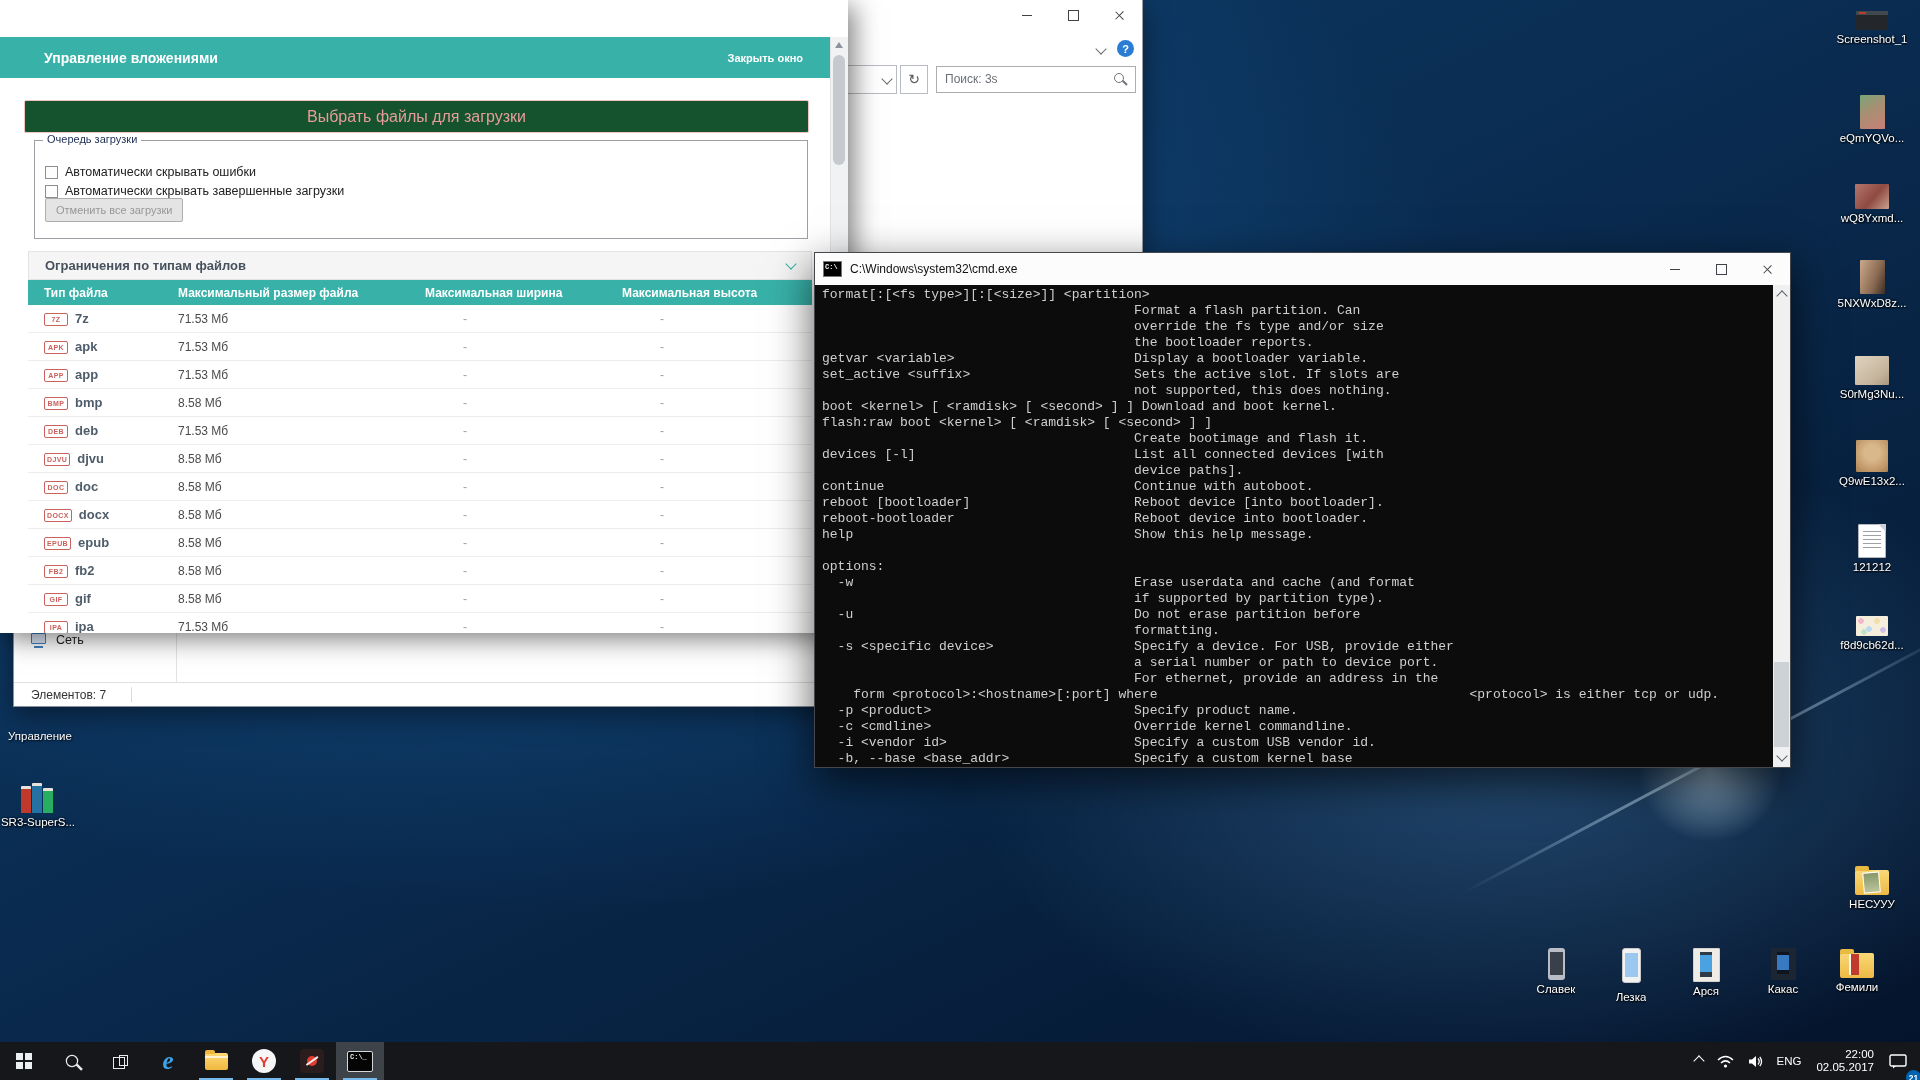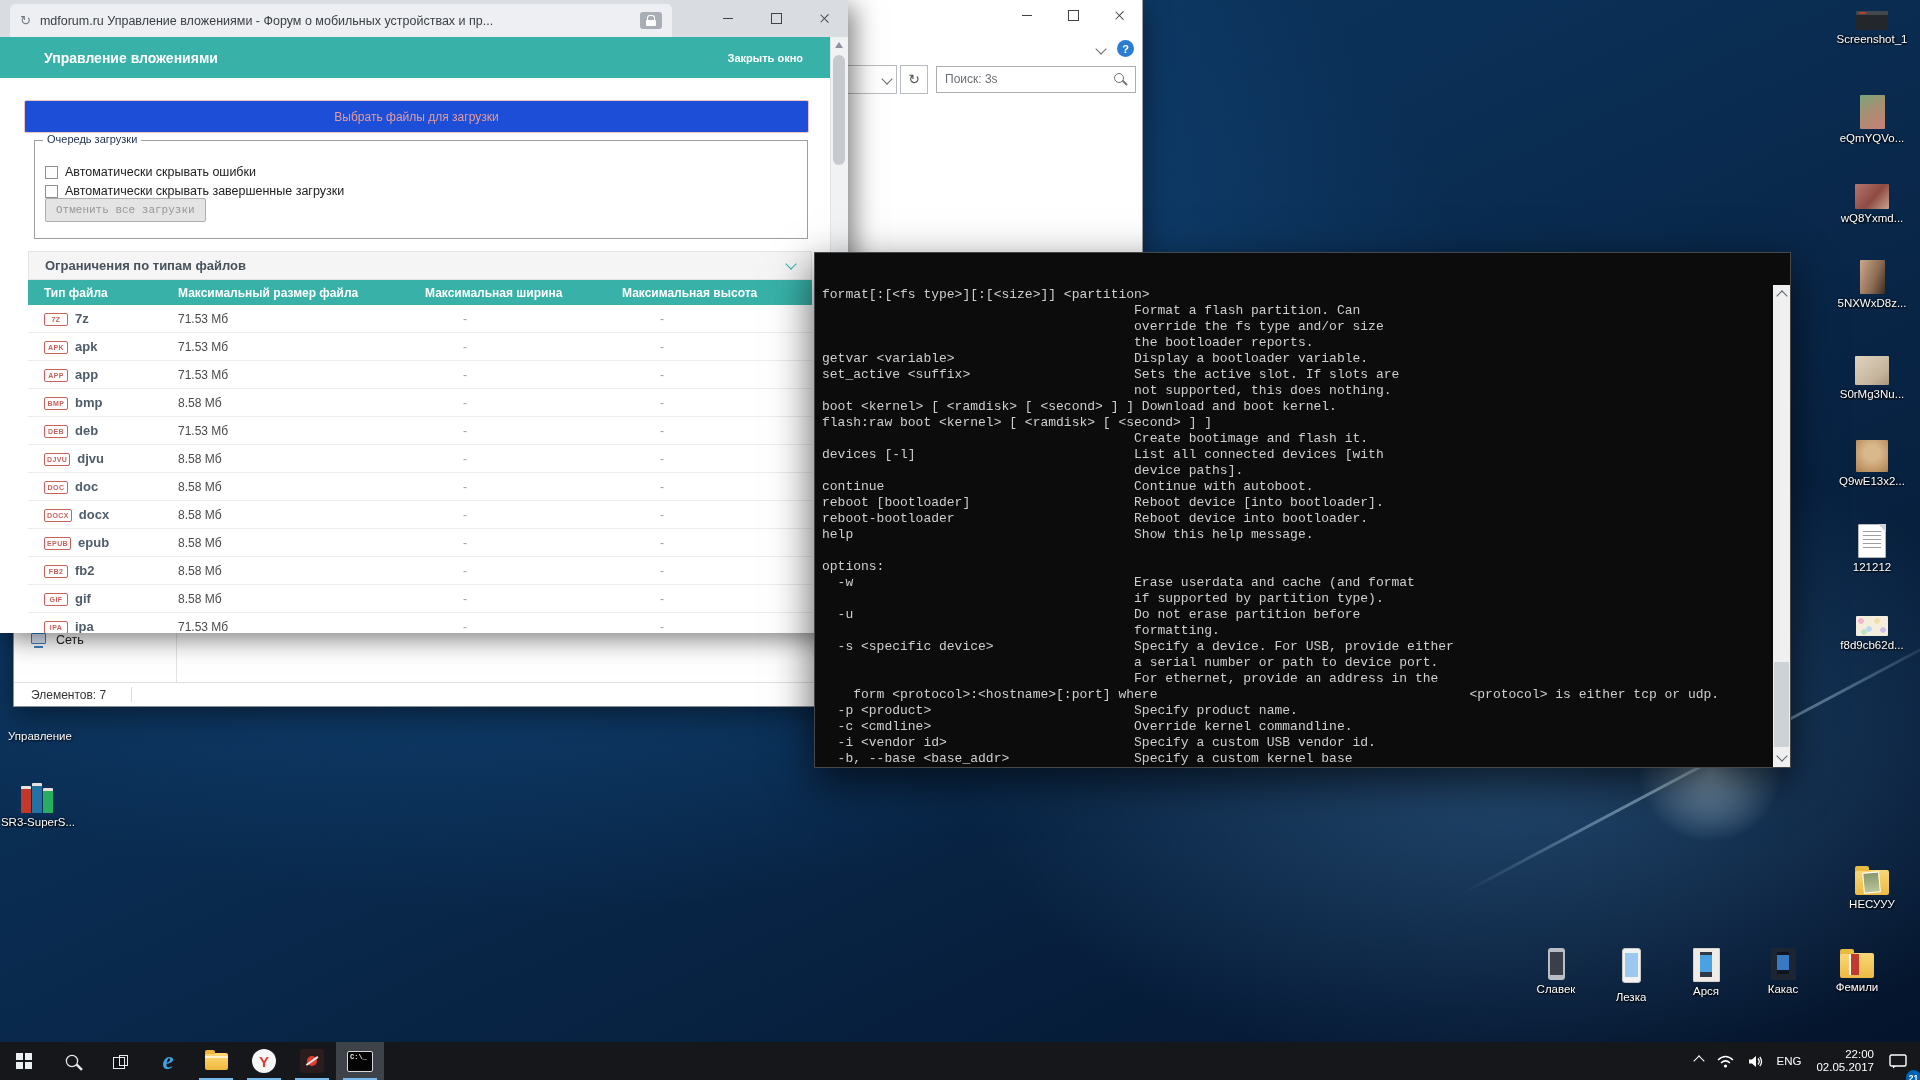--- a/index.html
+++ b/index.html
@@ -118,28 +118,28 @@
   .lockbadge::before{content:"";position:absolute;left:7px;top:3px;width:6px;height:4px;border:1.6px solid #fff;border-bottom:none;border-radius:3px 3px 0 0;}
   .lockbadge::after{content:"";position:absolute;left:6px;top:8px;width:10px;height:6px;background:#fff;border-radius:1px;}
   .b-ctrls{position:absolute;right:0;top:0;height:37px;display:flex;}
   .b-ctrls .wbtn{width:48px;height:37px;}
   .modal-head{position:absolute;left:0;top:37px;right:17px;height:41px;background:var(--teal,#38b1a8);
     display:flex;align-items:center;}
   .modal-head .mtitle{margin-left:44px;color:#fff;font-size:14px;font-weight:bold;}
   .modal-head .mclose{margin-left:auto;margin-right:28px;color:#fff;font-size:11px;font-weight:bold;cursor:pointer;}
   .bcontent{position:absolute;left:0;top:78px;right:17px;bottom:0;background:#fff;overflow:hidden;}
   .choose-btn{position:absolute;left:24px;right:22px;top:22px;height:31px;border:1px solid var(--pink-border,#f2c3c3);
-    border-radius:2px;background:#1d4ed8;color:var(--pink,#e89c9c);font-size:12px;display:flex;align-items:center;justify-content:center;}
+    border-radius:2px;background:#14532d;color:var(--pink,#e89c9c);font-size:16px;display:flex;align-items:center;justify-content:center;}
   .queue{position:absolute;left:34px;right:23px;top:62px;height:97px;border:1px solid #9c9fa3;}
   .queue .legend{position:absolute;top:-8px;left:8px;background:#fff;padding:0 4px;font-size:11px;color:#1c2e52;}
   .cbrow{position:absolute;left:10px;display:flex;align-items:center;gap:7px;}
   .cbrow .cb{width:13px;height:13px;border:1px solid #8b8f94;background:#fdfdfd;box-sizing:border-box;}
   .cbrow .cbl{font-size:12.5px;color:#222;}
   .cancel-btn{position:absolute;left:10px;top:57px;background:#e4e4e4;border:1px solid #aeaeae;border-radius:2px;
-    color:#979797;font-size:11px;padding:5px 10px;font-family:Liberation Mono, monospace;}
+    color:#979797;font-size:11px;padding:5px 10px;}
   .limits{position:absolute;left:28px;top:173px;width:784px;}
   .limits-head{height:27px;background:#f5f5f5;border:1px solid #e3e3e3;display:flex;align-items:center;}
   .limits-head .lt{margin-left:16px;font-size:13px;font-weight:bold;color:#47525d;}
   .limits-head .chev{margin-left:auto;margin-right:16px;color:var(--teal,#38b1a8);margin-top:-3px;}
   table.ftable{width:100%;border-collapse:collapse;table-layout:fixed;}
   .ftable col.c1{width:150px;}.ftable col.c2{width:247px;}.ftable col.c3{width:197px;}.ftable col.c4{width:190px;}
   .ftable th{background:var(--teal,#38b1a8);color:#fff;font-size:12px;font-weight:bold;text-align:left;height:25px;padding:0;}
   .ftable th.h1{padding-left:16px;}
   .ftable td{height:27px;border-bottom:1px solid #ededed;padding:0;font-size:12px;color:#4a4a4a;}
   .ftable td.t1{padding-left:16px;}
@@ -310,165 +310,162 @@
     <div class="tree-item">
       <span class="net-icon"></span>
       <span class="txt">Сеть</span>
     </div>
     <div class="statusline"></div>
     <div class="status">Элементов: 7</div>
     <div class="status-div"></div>
   </div>
 
   <div class="browser">
-    <div class="tabstrip">
-      <div class="tab">
-        <span class="fav"></span>
-        <span class="ttl">mdforum.ru Управление вложениями - Форум о мобильных устройствах и пр...</span>
-        <span class="lockbadge"></span>
-      </div>
-      <div class="b-ctrls">
+
+    <div class="modal-head">
+      <span class="mtitle">Управление вложениями</span>
+      <span class="mclose">Закрыть окно</span>
+    </div>
+
+    <div class="bcontent">
+      <div class="choose-btn">Выбрать файлы для загрузки</div>
+
+      <div class="queue">
+        <span class="legend">Очередь загрузки</span>
+        <div class="cbrow" style="top:24px;">
+          <span class="cb"></span>
+          <span class="cbl">Автоматически скрывать ошибки</span>
+        </div>
+        <div class="cbrow" style="top:43px;">
+          <span class="cb"></span>
+          <span class="cbl">Автоматически скрывать завершенные загрузки</span>
+        </div>
+        <div class="cancel-btn">Отменить все загрузки</div>
+      </div>
+
+      <div class="limits">
+        <div class="limits-head">
+          <span class="lt">Ограничения по типам файлов</span>
+          <span class="chev down"></span>
+        </div>
+        <table class="ftable">
+          <colgroup>
+              <col class="c1">
+              <col class="c2">
+              <col class="c3">
+              <col class="c4">
+            </colgroup>
+          <thead>
+            <tr>
+              <th class="h1">Тип файла</th>
+              <th>Максимальный размер файла</th>
+              <th>Максимальная ширина</th>
+              <th>Максимальная высота</th>
+            </tr>
+          </thead>
+          <tbody>
+            <tr>
+              <td class="t1"><span class="extbadge">7Z</span><span class="fname">7z</span></td>
+              <td>71.53 Мб</td>
+              <td class="dash">-</td>
+              <td class="dash">-</td>
+            </tr>
+            <tr>
+              <td class="t1"><span class="extbadge">APK</span><span class="fname">apk</span></td>
+              <td>71.53 Мб</td>
+              <td class="dash">-</td>
+              <td class="dash">-</td>
+            </tr>
+            <tr>
+              <td class="t1"><span class="extbadge">APP</span><span class="fname">app</span></td>
+              <td>71.53 Мб</td>
+              <td class="dash">-</td>
+              <td class="dash">-</td>
+            </tr>
+            <tr>
+              <td class="t1"><span class="extbadge">BMP</span><span class="fname">bmp</span></td>
+              <td>8.58 Мб</td>
+              <td class="dash">-</td>
+              <td class="dash">-</td>
+            </tr>
+            <tr>
+              <td class="t1"><span class="extbadge">DEB</span><span class="fname">deb</span></td>
+              <td>71.53 Мб</td>
+              <td class="dash">-</td>
+              <td class="dash">-</td>
+            </tr>
+            <tr>
+              <td class="t1"><span class="extbadge">DJVU</span><span class="fname">djvu</span></td>
+              <td>8.58 Мб</td>
+              <td class="dash">-</td>
+              <td class="dash">-</td>
+            </tr>
+            <tr>
+              <td class="t1"><span class="extbadge">DOC</span><span class="fname">doc</span></td>
+              <td>8.58 Мб</td>
+              <td class="dash">-</td>
+              <td class="dash">-</td>
+            </tr>
+            <tr>
+              <td class="t1"><span class="extbadge">DOCX</span><span class="fname">docx</span></td>
+              <td>8.58 Мб</td>
+              <td class="dash">-</td>
+              <td class="dash">-</td>
+            </tr>
+            <tr>
+              <td class="t1"><span class="extbadge">EPUB</span><span class="fname">epub</span></td>
+              <td>8.58 Мб</td>
+              <td class="dash">-</td>
+              <td class="dash">-</td>
+            </tr>
+            <tr>
+              <td class="t1"><span class="extbadge">FB2</span><span class="fname">fb2</span></td>
+              <td>8.58 Мб</td>
+              <td class="dash">-</td>
+              <td class="dash">-</td>
+            </tr>
+            <tr>
+              <td class="t1"><span class="extbadge">GIF</span><span class="fname">gif</span></td>
+              <td>8.58 Мб</td>
+              <td class="dash">-</td>
+              <td class="dash">-</td>
+            </tr>
+            <tr>
+              <td class="t1"><span class="extbadge">IPA</span><span class="fname">ipa</span></td>
+              <td>71.53 Мб</td>
+              <td class="dash">-</td>
+              <td class="dash">-</td>
+            </tr>
+          </tbody>
+        </table>
+      </div>
+    </div>
+
+    <div class="bscroll">
+      <span class="arr"></span>
+      <span class="thumb"></span>
+    </div>
+  </div>
+
+  <div class="cmd">
+    <div class="cmd-tb">
+      <span class="cmd-ico"></span>
+      <span class="cmd-title">C:\Windows\system32\cmd.exe</span>
+      <div class="cmd-ctrls">
         <div class="wbtn">
             <span class="g-min"></span>
           </div>
         <div class="wbtn">
             <span class="g-max"></span>
           </div>
         <div class="wbtn">
             <span class="g-close"></span>
           </div>
       </div>
     </div>
-
-    <div class="modal-head">
-      <span class="mtitle">Управление вложениями</span>
-      <span class="mclose">Закрыть окно</span>
-    </div>
-
-    <div class="bcontent">
-      <div class="choose-btn">Выбрать файлы для загрузки</div>
-
-      <div class="queue">
-        <span class="legend">Очередь загрузки</span>
-        <div class="cbrow" style="top:24px;">
-          <span class="cb"></span>
-          <span class="cbl">Автоматически скрывать ошибки</span>
-        </div>
-        <div class="cbrow" style="top:43px;">
-          <span class="cb"></span>
-          <span class="cbl">Автоматически скрывать завершенные загрузки</span>
-        </div>
-        <div class="cancel-btn">Отменить все загрузки</div>
-      </div>
-
-      <div class="limits">
-        <div class="limits-head">
-          <span class="lt">Ограничения по типам файлов</span>
-          <span class="chev down"></span>
-        </div>
-        <table class="ftable">
-          <colgroup>
-              <col class="c1">
-              <col class="c2">
-              <col class="c3">
-              <col class="c4">
-            </colgroup>
-          <thead>
-            <tr>
-              <th class="h1">Тип файла</th>
-              <th>Максимальный размер файла</th>
-              <th>Максимальная ширина</th>
-              <th>Максимальная высота</th>
-            </tr>
-          </thead>
-          <tbody>
-            <tr>
-              <td class="t1"><span class="extbadge">7Z</span><span class="fname">7z</span></td>
-              <td>71.53 Мб</td>
-              <td class="dash">-</td>
-              <td class="dash">-</td>
-            </tr>
-            <tr>
-              <td class="t1"><span class="extbadge">APK</span><span class="fname">apk</span></td>
-              <td>71.53 Мб</td>
-              <td class="dash">-</td>
-              <td class="dash">-</td>
-            </tr>
-            <tr>
-              <td class="t1"><span class="extbadge">APP</span><span class="fname">app</span></td>
-              <td>71.53 Мб</td>
-              <td class="dash">-</td>
-              <td class="dash">-</td>
-            </tr>
-            <tr>
-              <td class="t1"><span class="extbadge">BMP</span><span class="fname">bmp</span></td>
-              <td>8.58 Мб</td>
-              <td class="dash">-</td>
-              <td class="dash">-</td>
-            </tr>
-            <tr>
-              <td class="t1"><span class="extbadge">DEB</span><span class="fname">deb</span></td>
-              <td>71.53 Мб</td>
-              <td class="dash">-</td>
-              <td class="dash">-</td>
-            </tr>
-            <tr>
-              <td class="t1"><span class="extbadge">DJVU</span><span class="fname">djvu</span></td>
-              <td>8.58 Мб</td>
-              <td class="dash">-</td>
-              <td class="dash">-</td>
-            </tr>
-            <tr>
-              <td class="t1"><span class="extbadge">DOC</span><span class="fname">doc</span></td>
-              <td>8.58 Мб</td>
-              <td class="dash">-</td>
-              <td class="dash">-</td>
-            </tr>
-            <tr>
-              <td class="t1"><span class="extbadge">DOCX</span><span class="fname">docx</span></td>
-              <td>8.58 Мб</td>
-              <td class="dash">-</td>
-              <td class="dash">-</td>
-            </tr>
-            <tr>
-              <td class="t1"><span class="extbadge">EPUB</span><span class="fname">epub</span></td>
-              <td>8.58 Мб</td>
-              <td class="dash">-</td>
-              <td class="dash">-</td>
-            </tr>
-            <tr>
-              <td class="t1"><span class="extbadge">FB2</span><span class="fname">fb2</span></td>
-              <td>8.58 Мб</td>
-              <td class="dash">-</td>
-              <td class="dash">-</td>
-            </tr>
-            <tr>
-              <td class="t1"><span class="extbadge">GIF</span><span class="fname">gif</span></td>
-              <td>8.58 Мб</td>
-              <td class="dash">-</td>
-              <td class="dash">-</td>
-            </tr>
-            <tr>
-              <td class="t1"><span class="extbadge">IPA</span><span class="fname">ipa</span></td>
-              <td>71.53 Мб</td>
-              <td class="dash">-</td>
-              <td class="dash">-</td>
-            </tr>
-          </tbody>
-        </table>
-      </div>
-    </div>
-
-    <div class="bscroll">
-      <span class="arr"></span>
-      <span class="thumb"></span>
-    </div>
-  </div>
-
-  <div class="cmd">
     <div class="console">
       <pre>format[:[&lt;fs type&gt;][:[&lt;size&gt;]] &lt;partition&gt;
                                         Format a flash partition. Can
                                         override the fs type and/or size
                                         the bootloader reports.
 getvar &lt;variable&gt;                       Display a bootloader variable.
 set_active &lt;suffix&gt;                     Sets the active slot. If slots are
                                         not supported, this does nothing.
 boot &lt;kernel&gt; [ &lt;ramdisk&gt; [ &lt;second&gt; ] ] Download and boot kernel.
 flash:raw boot &lt;kernel&gt; [ &lt;ramdisk&gt; [ &lt;second&gt; ] ]

